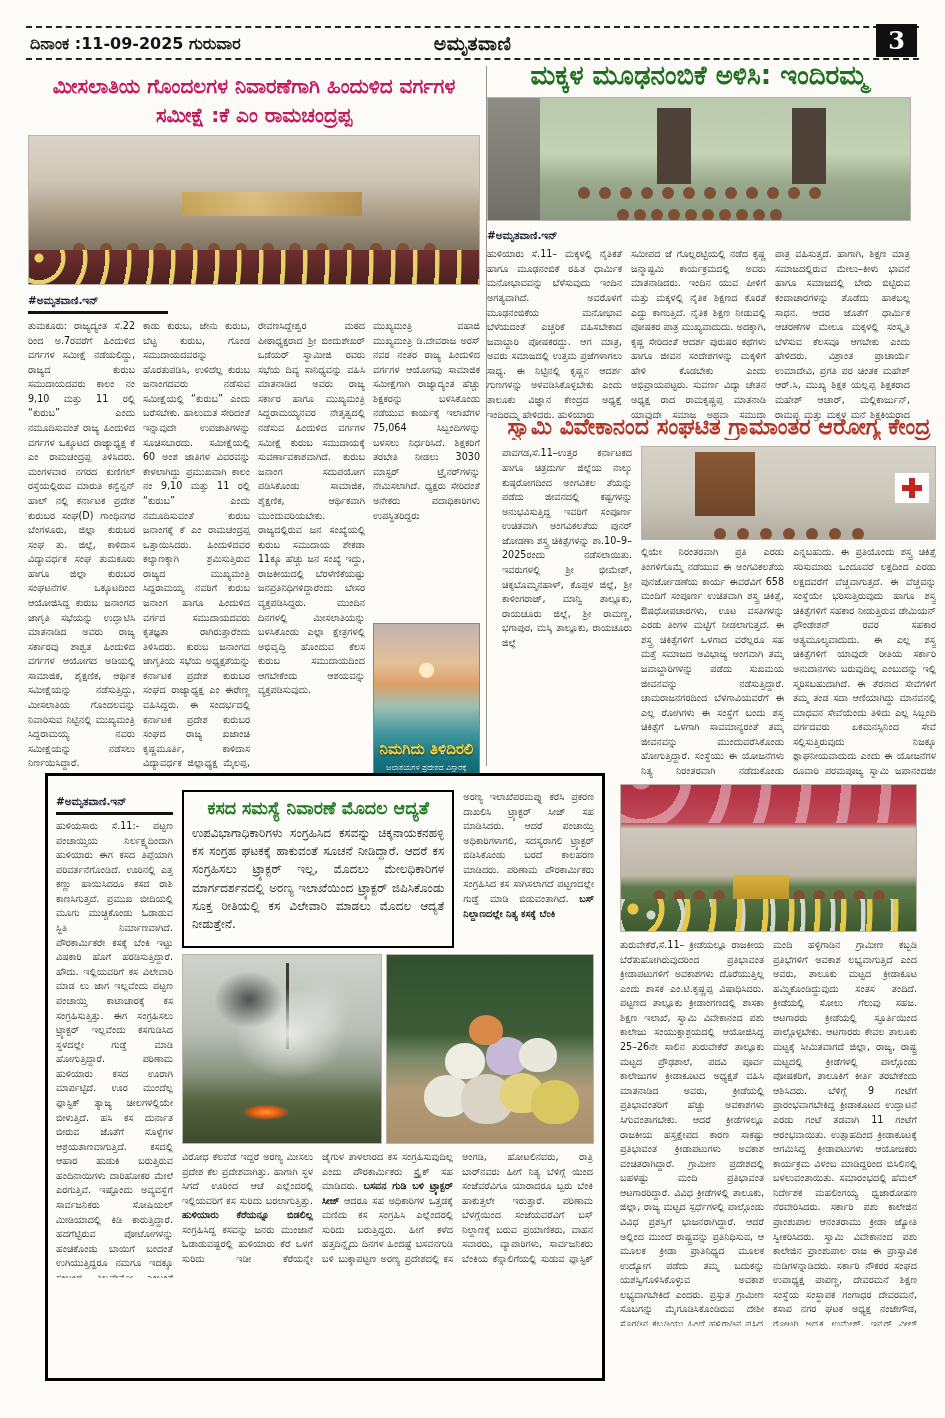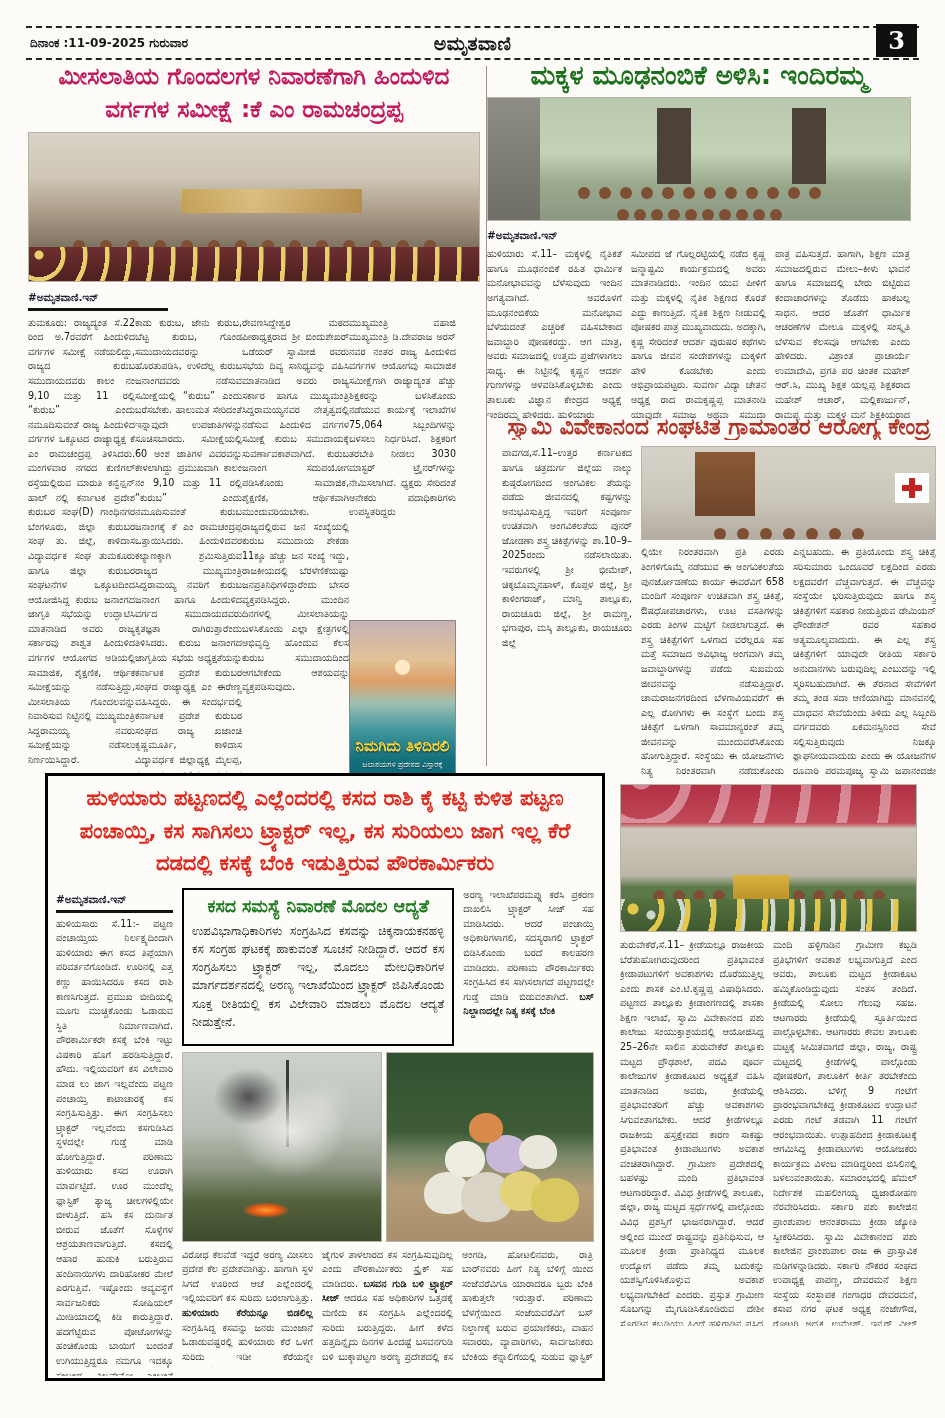--- a/index.html
+++ b/index.html
@@ -4,27 +4,27 @@
 <style>
   html,body{margin:0;padding:0;}
   body{
     width:945px;height:1418px;position:relative;background:#fcfbf8;
     font-family:"DejaVu Sans","Liberation Sans",sans-serif;color:#141414;
     overflow:hidden;
   }
   .hdr{position:absolute;left:26px;right:26px;top:26px;height:30px;
     border-top:2px dashed #222;border-bottom:2px dashed #222;
     display:flex;align-items:center;}
-  .hdr .date{font-size:12px;font-weight:bold;padding-left:4px;}
+  .hdr .date{font-size:16px;font-weight:bold;padding-left:4px;}
   .hdr .masthead{position:absolute;left:0;right:0;text-align:center;font-size:19px;font-weight:bold;letter-spacing:.5px;}
   .hdr .pagenum{position:absolute;right:2px;top:-4px;background:#101010;color:#fff;
     font-size:24px;font-weight:bold;padding:2px 12px;font-family:"DejaVu Serif",serif;}
   .art{position:absolute;}
   .hl{font-weight:bold;text-align:center;}
-  .hl-survey{color:#c2195c;font-size:23px;line-height:1.45;}
+  .hl-survey{color:#c2195c;font-size:20px;line-height:1.45;margin-top:12px;}
   .hl-superst{color:#1c6f1c;font-size:26px;line-height:1.2;}
   .hl-health{color:#b13326;font-size:22px;line-height:1.2;white-space:nowrap;overflow:hidden;}
   .hl-garbage{color:#df271b;font-size:21px;line-height:1.55;}
   .hl-sports{color:#a23a2b;font-size:15.5px;line-height:1.5;}
   .credit{font-size:10.5px;font-weight:bold;color:#1b1b2e;}
   .credit-rule{height:3px;background:#111;width:140px;margin-top:3px;}
   .bodytxt{font-size:9.6px;line-height:1.52;text-align:justify;overflow:hidden;}
   .cols{display:flex;}
   .col{overflow:hidden;}
   .subhead{font-weight:bold;}
@@ -104,21 +104,21 @@
         <span class="fig" style="background: rgb(240, 235, 224); height: 64%; width: 24px;"></span>
         <span class="fig" style="background: rgb(222, 215, 199); height: 64%; width: 24px;"></span>
         <span class="fig" style="background: rgb(239, 233, 220); height: 64%; width: 24px;"></span>
       </div>
     <div class="tablestrip"></div>
   </div>
   <div style="margin-top:4px;">
     <span class="credit">#ಅಮೃತವಾಣಿ.ಇನ್</span>
     <div class="credit-rule"></div>
   </div>
-  <div class="cols" style="margin-top:5px;height:490px;gap:0;">
+  <div class="cols" style="margin-top:5px;height:490px;gap:8px;">
     <div class="col bodytxt" style="width:107px;">ತುಮಕೂರು: ರಾಜ್ಯದ್ಯಂತ ಸೆ.22 ರಿಂದ ಅ.7ರವರೆಗೆ ಹಿಂದುಳಿದ ವರ್ಗಗಳ ಸಮೀಕ್ಷೆ ನಡೆಯಲಿದ್ದು, ರಾಜ್ಯದ ಕುರುಬ ಸಮುದಾಯದವರು ಕಾಲಂ ನಂ 9,10 ಮತ್ತು 11 ರಲ್ಲಿ “ಕುರುಬ” ಎಂದು ನಮೂದಿಸುವಂತೆ ರಾಜ್ಯ ಹಿಂದುಳಿದ ವರ್ಗಗಳ ಒಕ್ಕೂಟದ ರಾಜ್ಯಾಧ್ಯಕ್ಷ ಕೆ ಎಂ ರಾಮಚಂದ್ರಪ್ಪ ತಿಳಿಸಿದರು. ಮಂಗಳವಾರ ನಗರದ ಕುಣಿಗಲ್ ರಸ್ತೆಯಲ್ಲಿರುವ ಮಾರುತಿ ಕನ್ವೆನ್ಷನ್ ಹಾಲ್ ನಲ್ಲಿ ಕರ್ನಾಟಕ ಪ್ರದೇಶ ಕುರುಬರ ಸಂಘ(D) ಗಾಂಧಿನಗರ ಬೆಂಗಳೂರು, ಜಿಲ್ಲಾ ಕುರುಬರ ಸಂಘ ತು. ಜಿಲ್ಲೆ, ಕಾಳಿದಾಸ ವಿದ್ಯಾವರ್ಧಕ ಸಂಘ ತುಮಕೂರು ಹಾಗೂ ಜಿಲ್ಲಾ ಕುರುಬರ ಸಂಘಟನೆಗಳ ಒಕ್ಕೂಟದಿಂದ ಆಯೋಜಿಸಿದ್ದ ಕುರುಬ ಜನಾಂಗದ ಜಾಗೃತಿ ಸಭೆಯನ್ನು ಉದ್ಘಾಟಿಸಿ ಮಾತನಾಡಿದ ಅವರು ರಾಜ್ಯ ಸರ್ಕಾರವು ಶಾಶ್ವತ ಹಿಂದುಳಿದ ವರ್ಗಗಳ ಆಯೋಗದ ಅಡಿಯಲ್ಲಿ ಸಾಮಾಜಿಕ, ಶೈಕ್ಷಣಿಕ, ಆರ್ಥಿಕ ಸಮೀಕ್ಷೆಯನ್ನು ನಡೆಸುತ್ತಿದ್ದು, ಮೀಸಲಾತಿಯ ಗೊಂದಲವನ್ನು ನಿವಾರಿಸುವ ನಿಟ್ಟಿನಲ್ಲಿ ಮುಖ್ಯಮಂತ್ರಿ ಸಿದ್ದರಾಮಯ್ಯ ನವರು ಸಮೀಕ್ಷೆಯನ್ನು ನಡೆಸಲು ನಿರ್ಣಯಿಸಿದ್ದಾರೆ.</div>
     <div class="col bodytxt" style="width:107px;">ಕಾಡು ಕುರುಬ, ಜೇನು ಕುರುಬ, ಬೆಟ್ಟ ಕುರುಬ, ಗೊಂಡ ಸಮುದಾಯದವರನ್ನು ಹೊರತುಪಡಿಸಿ, ಉಳಿದೆಲ್ಲ ಕುರುಬ ಜನಾಂಗದವರು ನಡೆಸುವ ಸಮೀಕ್ಷೆಯಲ್ಲಿ “ಕುರುಬ” ಎಂದು ಬರೆಸಬೇಕು. ಹಾಲುಮತ ಸೇರಿದಂತೆ ಇನ್ನಾವುದೇ ಉಪಜಾತಿಗಳನ್ನು ಸೂಚಿಸಬಾರದು. ಸಮೀಕ್ಷೆಯಲ್ಲಿ 60 ಅಂಶ ಜಾತಿಗಳ ವಿವರವನ್ನು ಕೇಳಲಾಗಿದ್ದು ಪ್ರಮುಖವಾಗಿ ಕಾಲಂ ನಂ 9,10 ಮತ್ತು 11 ರಲ್ಲಿ “ಕುರುಬ” ಎಂದು ನಮೂದಿಸುವಂತೆ ಕುರುಬ ಜನಾಂಗಕ್ಕೆ ಕೆ ಎಂ ರಾಮಚಂದ್ರಪ್ಪ ಒತ್ತಾಯಿಸಿದರು. ಹಿಂದುಳಿದವರ ಕಲ್ಯಾಣಕ್ಕಾಗಿ ಶ್ರಮಿಸುತ್ತಿರುವ ರಾಜ್ಯದ ಮುಖ್ಯಮಂತ್ರಿ ಸಿದ್ದರಾಮಯ್ಯ ನವರಿಗೆ ಕುರುಬ ಜನಾಂಗ ಹಾಗೂ ಹಿಂದುಳಿದ ವರ್ಗದ ಸಮುದಾಯದವರು ಕೃತಜ್ಞತಾ ರಾಗಿರುತ್ತಾರೆಂದು ತಿಳಿಸಿದರು. ಕುರುಬ ಜನಾಂಗದ ಜಾಗೃತಿಯ ಸಭೆಯ ಅಧ್ಯಕ್ಷತೆಯನ್ನು ಕರ್ನಾಟಕ ಪ್ರದೇಶ ಕುರುಬರ ಸಂಘದ ರಾಜ್ಯಾಧ್ಯಕ್ಷ ಎಂ ಈರೇಣ್ಣ ವಹಿಸಿದ್ದರು. ಈ ಸಂದರ್ಭದಲ್ಲಿ ಕರ್ನಾಟಕ ಪ್ರದೇಶ ಕುರುಬರ ಸಂಘದ ರಾಜ್ಯ ಖಜಾಂಚಿ ಕೃಷ್ಣಮೂರ್ತಿ, ಕಾಳಿದಾಸ ವಿದ್ಯಾವರ್ಧಕ ಜಿಲ್ಲಾಧ್ಯಕ್ಷ ಮೈಲಪ್ಪ, ಕರ್ನಾಟಕ ಪ್ರದೇಶ ಕುರುಬರ ಸಂಘದ ಜಿಲ್ಲಾಧ್ಯಕ್ಷ ಟಿ ಆರ್ ಸುರೇಶ್, ಕರ್ನಾಟಕ ಪ್ರದೇಶ ಕುರುಬ ಸಂಘದ ರಾಜ್ಯ ಆಂತರಿಕ ಲೆಕ್ಕ ಪರಿಶೋಧಕರು ಟಿ.ಈ ರಘುರಾಮ್, ಜಿಲ್ಲಾ ಕುರುಬರ ಸಂಘದ ಅಧ್ಯಕ್ಷ ಕುಮಾರಸ್ವಾಮಿ,</div>
     <div class="col bodytxt" style="width:107px;">ರೇವಣಸಿದ್ದೇಶ್ವರ ಮಠದ ಪೀಠಾಧ್ಯಕ್ಷರಾದ ಶ್ರೀ ಬಿಂದುಶೇಖರ್ ಒಡೆಯರ್ ಸ್ವಾಮೀಜಿ ರವರು ಸಭೆಯ ದಿವ್ಯ ಸಾನಿಧ್ಯವನ್ನು ವಹಿಸಿ ಮಾತನಾಡಿದ ಅವರು ರಾಜ್ಯ ಸರ್ಕಾರ ಹಾಗೂ ಮುಖ್ಯಮಂತ್ರಿ ಸಿದ್ದರಾಮಯ್ಯನವರ ನೇತೃತ್ವದಲ್ಲಿ ನಡೆಸುವ ಹಿಂದುಳಿದ ವರ್ಗಗಳ ಸಮೀಕ್ಷೆ ಕುರುಬ ಸಮುದಾಯಕ್ಕೆ ಸುವರ್ಣಾವಕಾಶವಾಗಿದೆ. ಕುರುಬ ಜನಾಂಗ ಸದುಪಯೋಗ ಪಡಿಸಿಕೊಂಡು ಸಾಮಾಜಿಕ, ಶೈಕ್ಷಣಿಕ, ಆರ್ಥಿಕವಾಗಿ ಮುಂದುವರಿಯಬೇಕು. ರಾಜ್ಯದಲ್ಲಿರುವ ಜನ ಸಂಖ್ಯೆಯಲ್ಲಿ ಕುರುಬ ಸಮುದಾಯ ಶೇಕಡಾ 11ಕ್ಕೂ ಹೆಚ್ಚು ಜನ ಸಂಖ್ಯೆ ಇದ್ದು, ರಾಜಕೀಯದಲ್ಲಿ ಬೆರಳೆಣಿಕೆಯಷ್ಟು ಜನಪ್ರತಿನಿಧಿಗಳಿದ್ದಾರೆಂದು ಬೇಸರ ವ್ಯಕ್ತಪಡಿಸಿದ್ದರು. ಮುಂದಿನ ದಿನಗಳಲ್ಲಿ ಮೀಸಲಾತಿಯನ್ನು ಬಳಸಿಕೊಂಡು ಎಲ್ಲಾ ಕ್ಷೇತ್ರಗಳಲ್ಲಿ ಅಭಿವೃದ್ಧಿ ಹೊಂದುವ ಕೆಲಸ ಕುರುಬ ಸಮುದಾಯದಿಂದ ಆಗಬೇಕೆಂದು ಆಶಯವನ್ನು ವ್ಯಕ್ತಪಡಿಸುವುದು.</div>
     <div class="col" style="width:107px;">
       <div class="bodytxt" style="height:300px;">ಮುಖ್ಯಮಂತ್ರಿ ವಹಾಜಿ ಮುಖ್ಯಮಂತ್ರಿ ಡಿ.ದೇವರಾಜ ಅರಸ್ ನವರ ನಂತರ ರಾಜ್ಯ ಹಿಂದುಳಿದ ವರ್ಗಗಳ ಆಯೋಗವು ಸಾಮಾಜಿಕ ಸಮೀಕ್ಷೆಗಾಗಿ ರಾಜ್ಯಾದ್ಯಂತ ಹೆಚ್ಚು ಶಿಕ್ಷಕರನ್ನು ಬಳಸಿಕೊಂಡು ನಡೆಯುವ ಕಾರ್ಯಕ್ಕೆ ಇಲಾಖೆಗಳ 75,064 ಸಿಬ್ಬಂದಿಗಳನ್ನು ಬಳಸಲು ನಿರ್ಧರಿಸಿದೆ. ಶಿಕ್ಷಕರಿಗೆ ತರಬೇತಿ ನೀಡಲು 3030 ಮಾಸ್ಟರ್ ಟ್ರೈನರ್‌ಗಳನ್ನು ನೇಮಿಸಲಾಗಿದೆ. ಧ್ಯಕ್ಷರು ಸೇರಿದಂತೆ ಅನೇಕರು ಪದಾಧಿಕಾರಿಗಳು ಉಪಸ್ಥಿತರಿದ್ದರು</div>
       <div class="photo ph-sunset" style="height:178px;margin-top:4px;">
         <div class="ovl">
           <div class="t1">ನಿಮಗಿದು ತಿಳಿದಿರಲಿ</div>
           <div class="t2">ಜಲಾಶಯಗಳ ಪ್ರದೇಶದ ವಿಸ್ತಾರಕ್ಕೆ ಸಂಬಂಧಿಸಿದಂತೆ ಕೃಷ್ಣಾ ಭಾರತದ ನಾಲ್ಕನೇ ದೊಡ್ಡ ನದಿ.</div>
         </div>
@@ -192,21 +192,20 @@
       </div>
       <div class="cols" style="margin-top:5px;gap:9px;height:236px;">
         <div class="col bodytxt" style="width:143px;">ಲ್ಲಿಯೇ ನಿರಂತರವಾಗಿ ಪ್ರತಿ ಎರಡು ತಿಂಗಳಿಗೊಮ್ಮೆ ನಡೆಯುವ ಈ ಅಂಗವಿಕಲತೆಯ ಪುನರ್ಜೋಡಣೆಯ ಕಾರ್ಯ ಈವರೆವಿಗೆ 658 ಮಂದಿಗೆ ಸಂಪೂರ್ಣ ಉಚಿತವಾಗಿ ಶಸ್ತ್ರ ಚಿಕಿತ್ಸೆ, ಔಷಧೋಪಚಾರಗಳು, ಊಟ ವಸತಿಗಳನ್ನು ಎರಡು ತಿಂಗಳ ಮಟ್ಟಿಗೆ ನೀಡಲಾಗುತ್ತದೆ. ಈ ಶಸ್ತ್ರ ಚಿಕಿತ್ಸೆಗಳಿಗೆ ಒಳಗಾದ ವರೆಲ್ಲರೂ ಸಹ ಮತ್ತೆ ಸಮಾಜದ ಅವಿಭಾಜ್ಯ ಅಂಗವಾಗಿ ತಮ್ಮ ಜವಾಬ್ದಾರಿಗಳನ್ನು ಪಡೆದು ಸುಖಮಯ ಜೀವನವನ್ನು ನಡೆಸುತ್ತಿದ್ದಾರೆ. ಚಾಮರಾಜನಗರದಿಂದ ಬೆಳಗಾವಿಯವರೆಗೆ ಈ ಎಲ್ಲ ರೋಗಿಗಳು ಈ ಸಂಸ್ಥೆಗೆ ಬಂದು ಶಸ್ತ್ರ ಚಿಕಿತ್ಸೆಗೆ ಒಳಗಾಗಿ ಸಾವಮಾನ್ಯರಂತೆ ತಮ್ಮ ಜೀವನವನ್ನು ಮುಂದುವರೆಸಿಕೊಂಡು ಹೋಗುತ್ತಿದ್ದಾರೆ. ಸಂಸ್ಥೆಯು ಈ ಯೋಜನೆಗಳು ನಿತ್ಯ ನಿರಂತರವಾಗಿ ನಡೆದುಕೊಂಡು ಹೋಗುತ್ತಿರುವುದು ಸ್ವಾಮಿ ವಿವೇಕಾನಂದರ ಶಕ್ತಿ</div>
         <div class="col bodytxt" style="width:143px;">ಎನ್ನಬಹುದು. ಈ ಪ್ರತಿಯೊಂದು ಶಸ್ತ್ರ ಚಿಕಿತ್ಸೆ ಸರಿಸುಮಾರು ಒಂದೂವರೆ ಲಕ್ಷದಿಂದ ಎರಡು ಲಕ್ಷದವರೆಗೆ ವೆಚ್ಚವಾಗುತ್ತದೆ. ಈ ವೆಚ್ಚವನ್ನು ಸಂಸ್ಥೆಯೇ ಭರಿಸುತ್ತಿರುವುದು ಹಾಗೂ ಶಸ್ತ್ರ ಚಿಕಿತ್ಸೆಗಳಿಗೆ ಸಹಕಾರ ನೀಡುತ್ತಿರುವ ಡೇಮಿಯನ್ ಫೌಂಡೇಶನ್ ರವರ ಸಹಕಾರ ಅತ್ಯಮೂಲ್ಯವಾದುದು. ಈ ಎಲ್ಲ ಶಸ್ತ್ರ ಚಿಕಿತ್ಸೆಗಳಿಗೆ ಯಾವುದೇ ರೀತಿಯ ಸರ್ಕಾರಿ ಅನುದಾನಗಳು ಬರುವುದಿಲ್ಲ ಎಂಬುದನ್ನು ಇಲ್ಲಿ ಸ್ಮರಿಸಬಹುದಾಗಿದೆ. ಈ ತೆರನಾದ ಸೇವೆಗಳಿಗೆ ತಮ್ಮ ತಂಡ ಸದಾ ಆಣಿಯಾಗಿದ್ದು ಮಾನವನಲ್ಲಿ ಮಾಧವನ ಸೇವೆಯೆಂದು ತಿಳಿದು ಎಲ್ಲ ಸಿಬ್ಬಂದಿ ವರ್ಗದವರು ಏಕಮನಸ್ಸಿನಿಂದ ಸೇವೆ ಸಲ್ಲಿಸುತ್ತಿರುವುದು ನಿಜಕ್ಕೂ ಶ್ಲಾಘನೀಯವಾದುದು ಎಂದು ಈ ಯೋಜನೆಗಳ ರೂವಾರಿ ಪರಮಪೂಜ್ಯ ಸ್ವಾಮಿ ಜಪಾನಂದಜೀ ರವರು ತಿಳಿಸಿರುತ್ತಾರೆ.</div>
       </div>
     </div>
   </div>
 </div>
 
 <div class="art box" style="left:45px;top:773px;width:560px;height:608px;padding:6px 8px;box-sizing:border-box;">
-  <div class="hl hl-garbage">ಹುಳಿಯಾರು ಪಟ್ಟಣದಲ್ಲಿ ಎಲ್ಲೆಂದರಲ್ಲಿ ಕಸದ ರಾಶಿ ಕೈ ಕಟ್ಟಿ ಕುಳಿತ ಪಟ್ಟಣ ಪಂಚಾಯ್ತಿ, ಕಸ ಸಾಗಿಸಲು ಟ್ರ್ಯಾಕ್ಟರ್ ಇಲ್ಲ, ಕಸ ಸುರಿಯಲು ಜಾಗ ಇಲ್ಲ ಕೆರೆ ದಡದಲ್ಲಿ ಕಸಕ್ಕೆ ಬೆಂಕಿ ಇಡುತ್ತಿರುವ ಪೌರಕಾರ್ಮಿಕರು</div>
   <div style="display:flex;gap:9px;margin-top:8px;height:488px;">
 
     <div style="width:120px;overflow:hidden;">
       <span class="credit">#ಅಮೃತವಾಣಿ.ಇನ್</span>
       <div class="credit-rule" style="width:118px;"></div>
       <div class="bodytxt" style="margin-top:4px;">
         <span>ಹುಳಿಯಸಾರು ಸೆ.11:- ಪಟ್ಟಣ ಪಂಚಾಯ್ತಿಯ ನಿರ್ಲಕ್ಷ್ಯದಿಂದಾಗಿ ಹುಳಿಯಾರು ಈಗ ಕಸದ ತಿಪ್ಪೆಯಾಗಿ ಪರಿವರ್ತನೆಗೊಂಡಿದೆ. ಊರಿನಲ್ಲಿ ಎತ್ತ ಕಣ್ಣು ಹಾಯಿಸಿದರೂ ಕಸದ ರಾಶಿ ಕಾಣಸಿಗುತ್ತದೆ. ಪ್ರಮುಖ ಬೀದಿಯಲ್ಲಿ ಮೂಗು ಮುಚ್ಚಿಕೊಂಡು ಓಡಾಡುವ ಸ್ಥಿತಿ ನಿರ್ಮಾಣವಾಗಿದೆ. ಪೌರಕಾರ್ಮಿಕರೇ ಕಸಕ್ಕೆ ಬೆಂಕಿ ಇಟ್ಟು ವಿಷಕಾರಿ ಹೊಗೆ ಹರಡಿಸುತ್ತಿದ್ದಾರೆ. ಹೌದು. ಇಲ್ಲಿಯವರಿಗೆ ಕಸ ವಿಲೇವಾರಿ ಮಾಡ ಲು ಜಾಗ ಇಲ್ಲವೆಂದು ಪಟ್ಟಣ ಪಂಚಾಯ್ತಿ ಕಾಟಾಚಾರಕ್ಕೆ ಕಸ ಸಂಗ್ರಹಿಸುತ್ತಿತ್ತು. ಈಗ ಸಂಗ್ರಹಿಸಲು ಟ್ರ್ಯಾಕ್ಟರ್ ಇಲ್ಲವೆಂದು ಕಸಗುಡಿಸಿದ ಸ್ಥಳದಲ್ಲೇ ಗುಡ್ಡೆ ಮಾಡಿ ಹೋಗುತ್ತಿದ್ದಾರೆ. ಪರಿಣಾಮ ಹುಳಿಯಾರು ಕಸದ ಊರಾಗಿ ಮಾರ್ಪಟ್ಟಿದೆ. ಊರ ಮುಂದೆಲ್ಲ ಪ್ಲಾಸ್ಟಿಕ್ ತ್ಯಾಜ್ಯ ಚೀಲಗಳಲ್ಲಿಯೇ ಬೀಳುತ್ತಿದೆ. ಹಸಿ ಕಸ ದುರ್ನಾತ ಬೀರುವ ಜೊತೆಗೆ ಸೊಳ್ಳೆಗಳ ಆಶ್ರಯತಾಣವಾಗುತ್ತಿದೆ. ಕಸದಲ್ಲಿ ಆಹಾರ ಹುಡುಕಿ ಬರುತ್ತಿರುವ ಹಂದಿನಾಯಿಗಳು ದಾರಿಹೋಕರ ಮೇಲೆ ಎರಗುತ್ತಿವೆ. ಇಷ್ಟೊಂದು ಅವ್ಯವಸ್ಥೆಗೆ ಸಾರ್ವಜನಿಕರು ಸೋಷಿಯಲ್ ಮೀಡಿಯಾದಲ್ಲಿ ಕಿಡಿ ಕಾರುತ್ತಿದ್ದಾರೆ. ಹದಗೆಟ್ಟಿರುವ ಪೋಟೋಗಳನ್ನು ಹಂಚಿಕೊಂಡು ಬಾಯಿಗೆ ಬಂದಂತೆ ಉಗಿಯುತ್ತಿದ್ದರೂ ನಮಗೂ ಇದಕ್ಕೂ ಸಂಬಂಧ ವಿಲ್ಲವೇನೋ ಎಂಬಂತೆ ಪಂಚಾಯ್ತಿ ಅಧಿಕಾರಿಗಳು, ಜನಪ್ರತಿ ನಿಧಿಗಳು ವರ್ತಿಸುತ್ತಿದ್ದಾರೆ.</span>
         
         
       </div>

